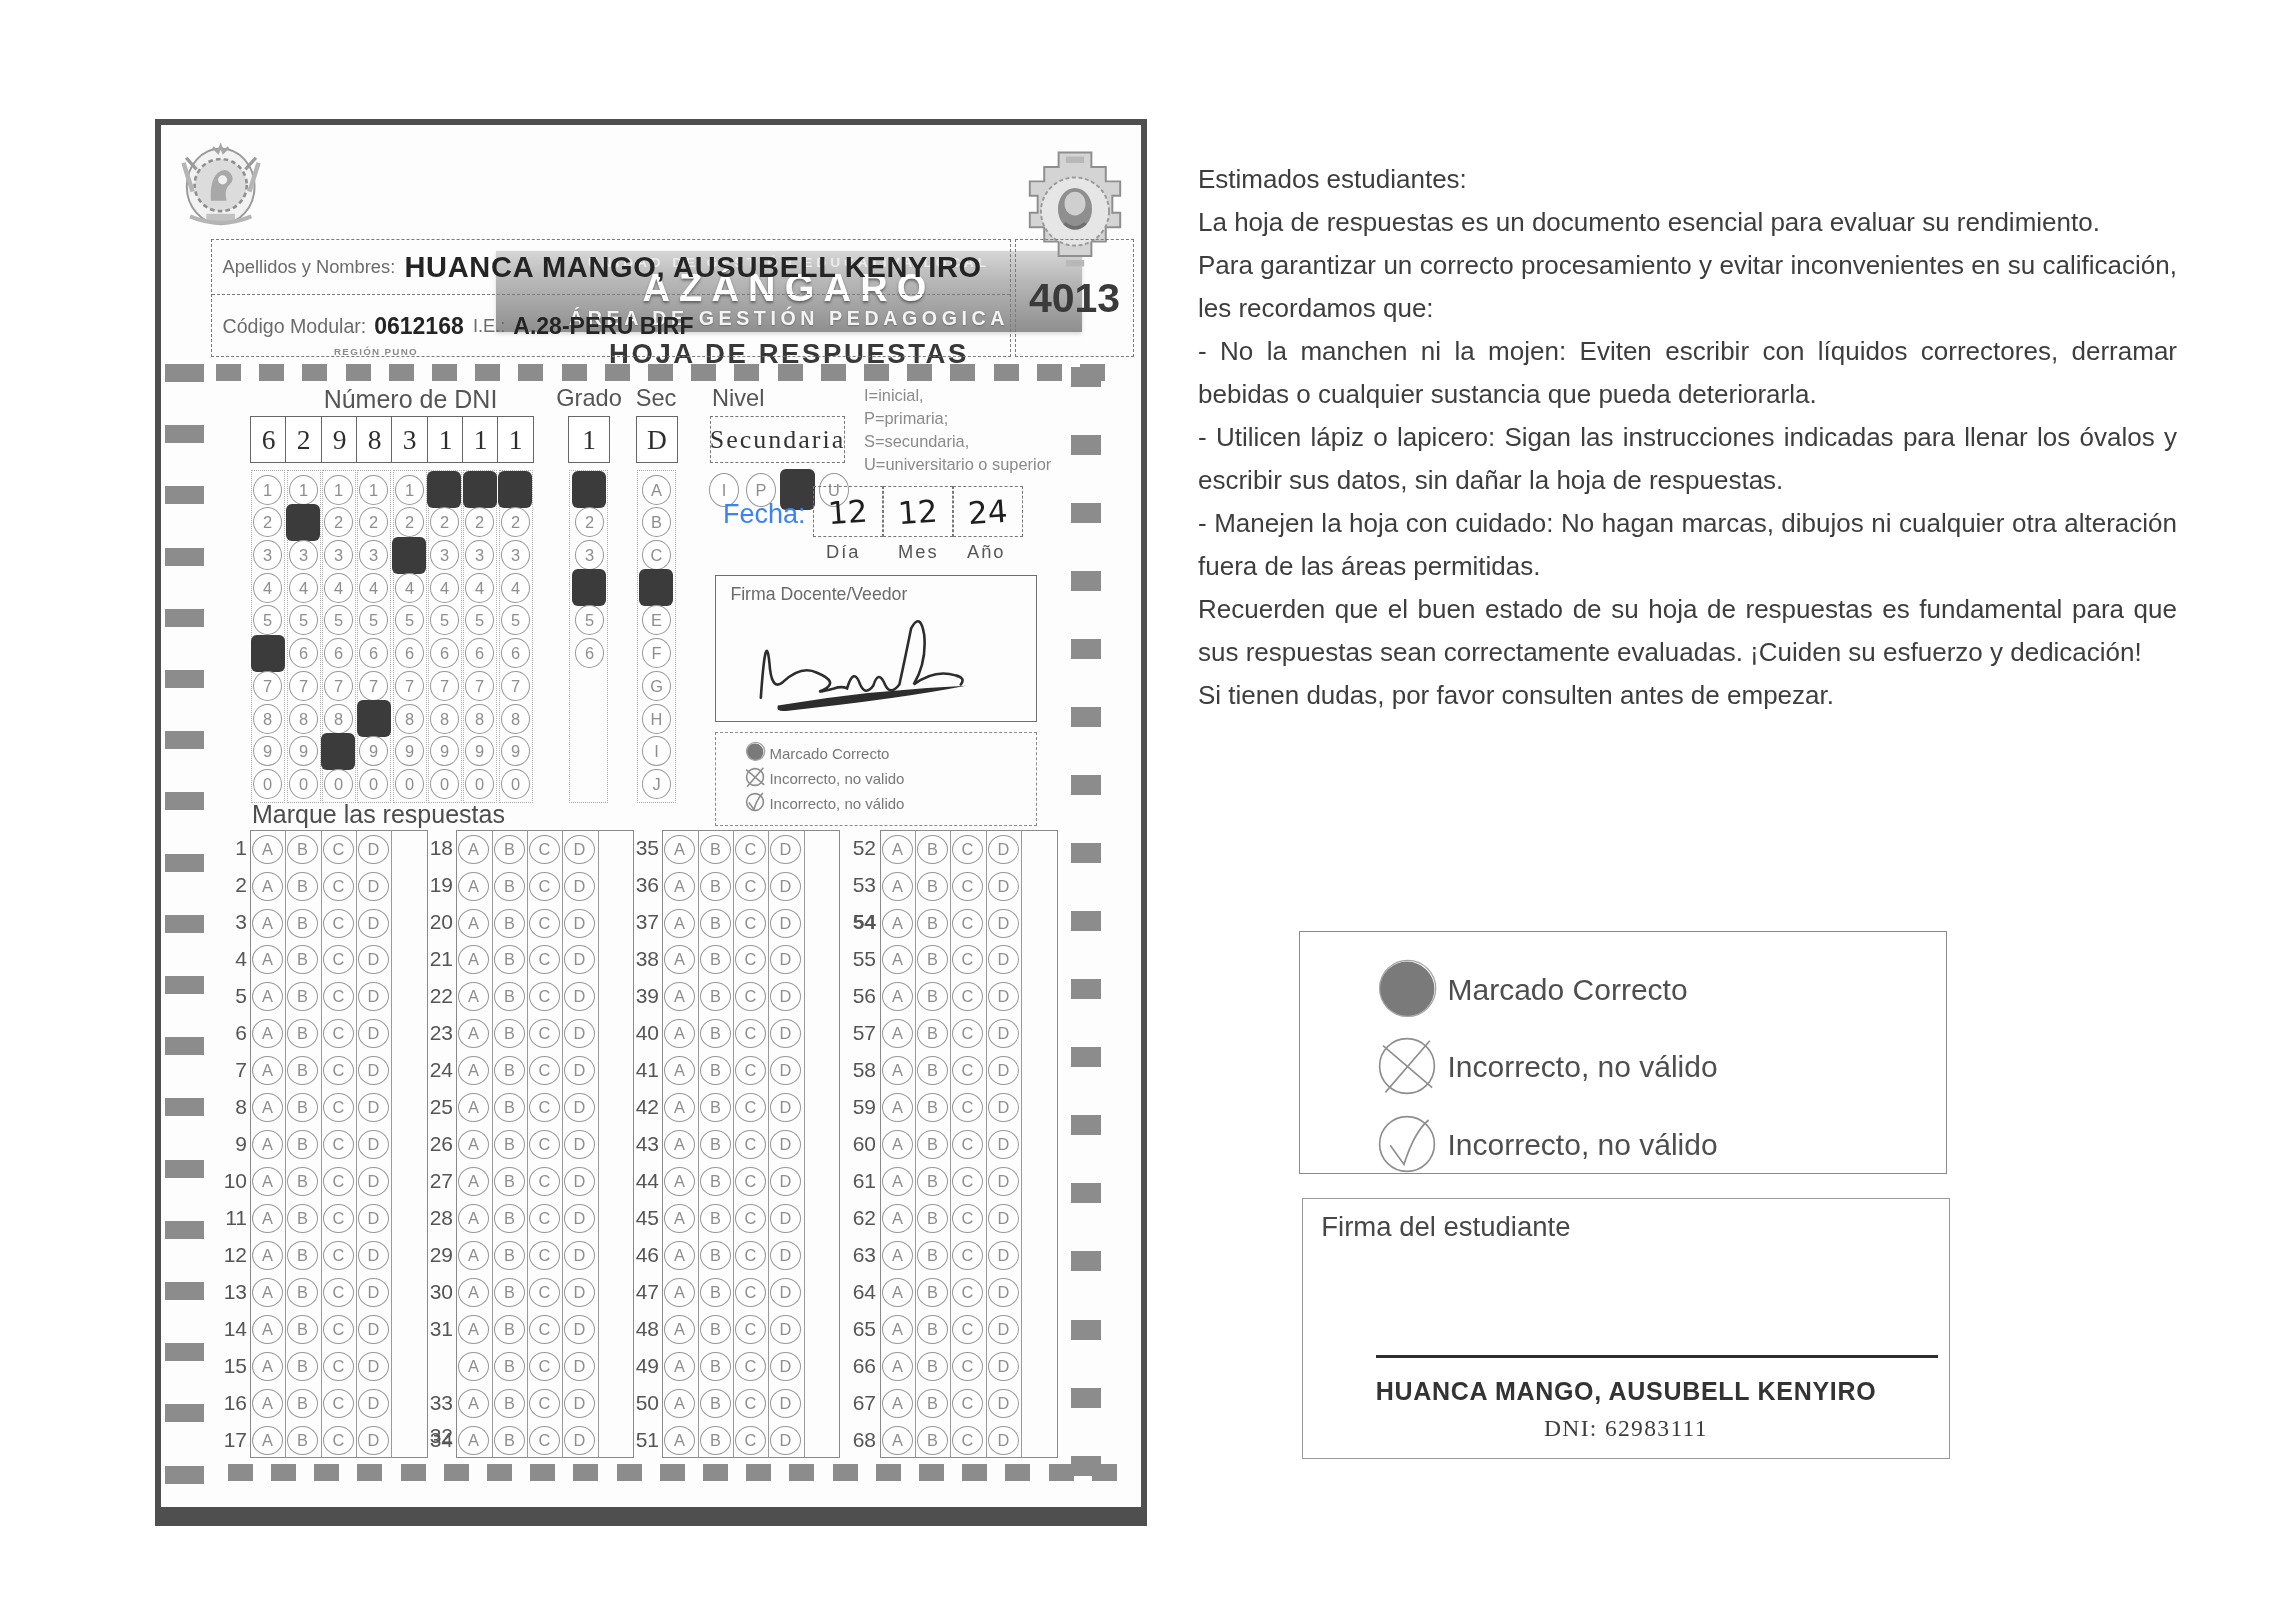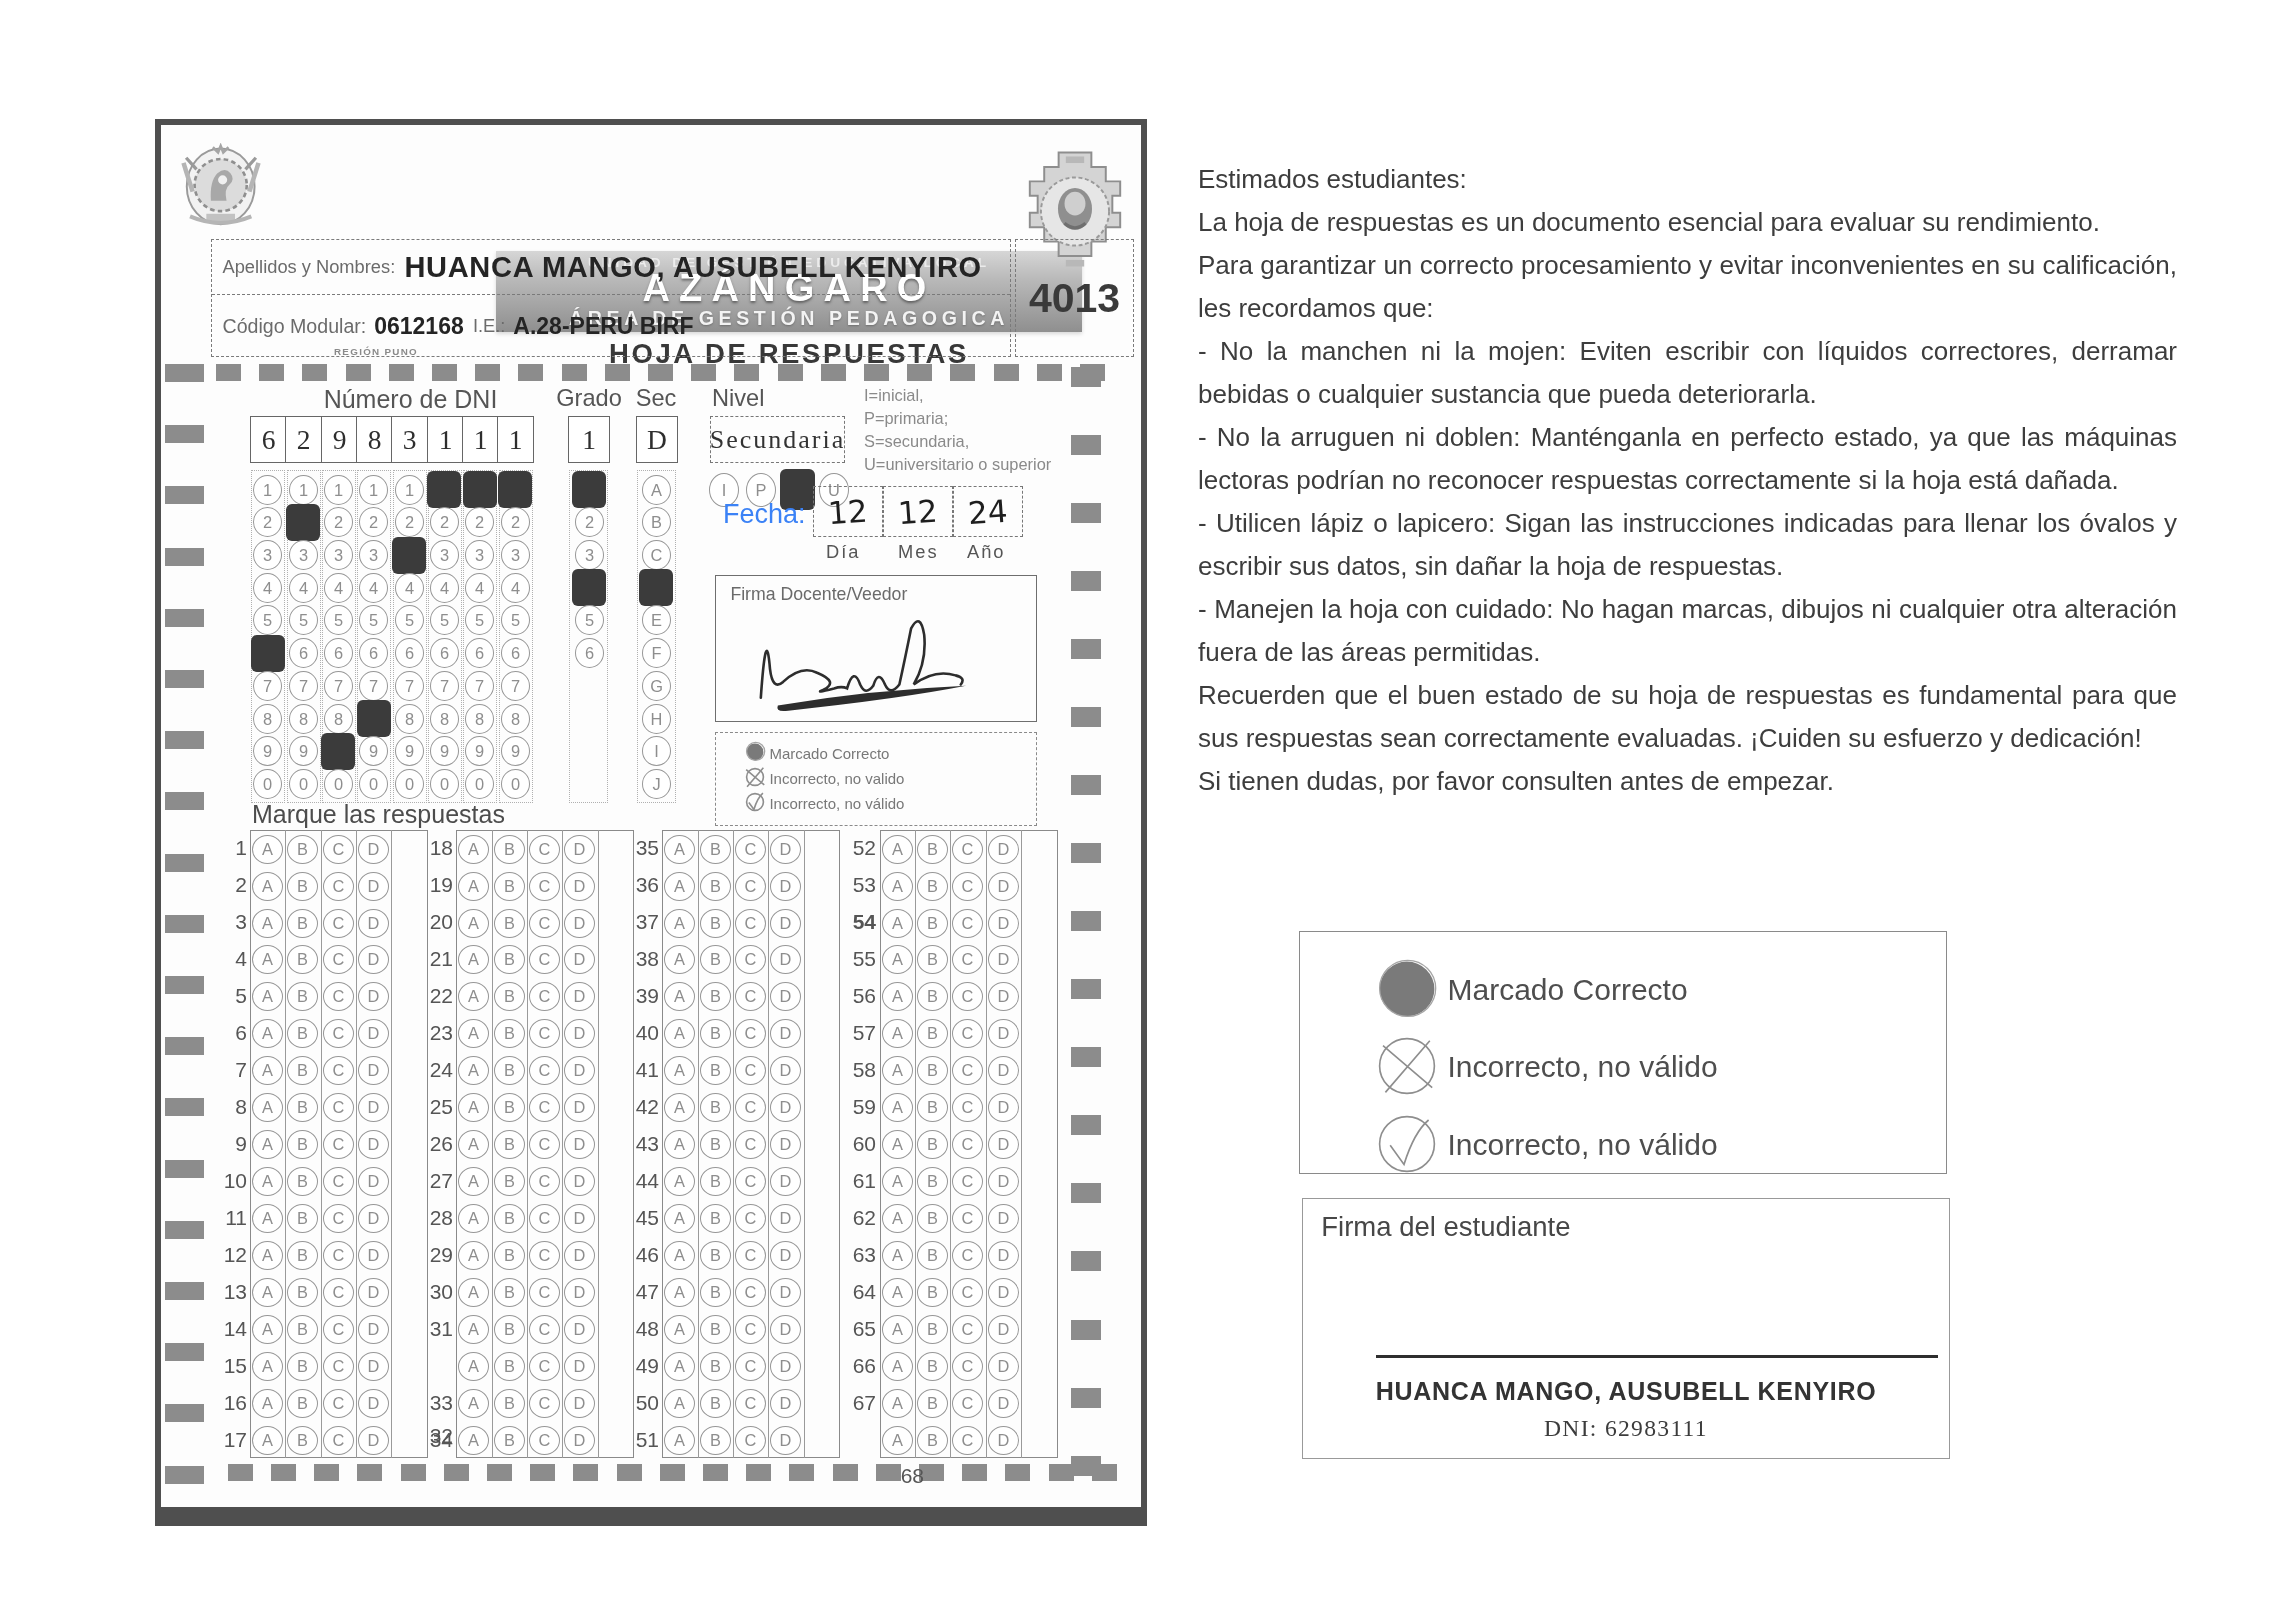--- a/index.html
+++ b/index.html
@@ -747,34 +747,33 @@
       <div class="qnum abs" style="left: 835px; top: 1354px; width: 41px;">66</div>
       <div class="bub abs" style="left: 882px; top: 1352px; width: 31px; height: 29px; font-size: 16.4px;">A</div>
       <div class="bub abs" style="left: 917px; top: 1352px; width: 31px; height: 29px; font-size: 16.4px;">B</div>
       <div class="bub abs" style="left: 952px; top: 1352px; width: 31px; height: 29px; font-size: 16.4px;">C</div>
       <div class="bub abs" style="left: 988px; top: 1352px; width: 31px; height: 29px; font-size: 16.4px;">D</div>
       <div class="qnum abs" style="left: 835px; top: 1391px; width: 41px;">67</div>
       <div class="bub abs" style="left: 882px; top: 1389px; width: 31px; height: 29px; font-size: 16.4px;">A</div>
       <div class="bub abs" style="left: 917px; top: 1389px; width: 31px; height: 29px; font-size: 16.4px;">B</div>
       <div class="bub abs" style="left: 952px; top: 1389px; width: 31px; height: 29px; font-size: 16.4px;">C</div>
       <div class="bub abs" style="left: 988px; top: 1389px; width: 31px; height: 29px; font-size: 16.4px;">D</div>
-      <div class="qnum abs" style="left: 883px; top: 1428px; width: 41px; margin-top: 36px;">68</div>
+      <div class="qnum abs" style="left: 835px; top: 1428px; width: 41px;">68</div>
       <div class="bub abs" style="left: 882px; top: 1426px; width: 31px; height: 29px; font-size: 16.4px;">A</div>
       <div class="bub abs" style="left: 917px; top: 1426px; width: 31px; height: 29px; font-size: 16.4px;">B</div>
       <div class="bub abs" style="left: 952px; top: 1426px; width: 31px; height: 29px; font-size: 16.4px;">C</div>
       <div class="bub abs" style="left: 988px; top: 1426px; width: 31px; height: 29px; font-size: 16.4px;">D</div>
     </div>
 
   <div id="instr" class="abs">
     <div class="ibody" id="instr-body">
         <p>Estimados estudiantes:</p>
         <p>La hoja de respuestas es un documento esencial para evaluar su rendimiento.</p>
         <p>Para garantizar un correcto procesamiento y evitar inconvenientes en su calificación, les recordamos que:</p>
         <p>- No la manchen ni la mojen: Eviten escribir con líquidos correctores, derramar bebidas o cualquier sustancia que pueda deteriorarla.</p>
-        <p>- No la arruguen ni doblen: Manténganla en perfecto estado, ya que las máquinas lectoras podrían no reconocer respuestas correctamente si la hoja está dañada.</p>
         <p>- Utilicen lápiz o lapicero: Sigan las instrucciones indicadas para llenar los óvalos y escribir sus datos, sin dañar la hoja de respuestas.</p>
         <p>- Manejen la hoja con cuidado: No hagan marcas, dibujos ni cualquier otra alteración fuera de las áreas permitidas.</p>
         <p>Recuerden que el buen estado de su hoja de respuestas es fundamental para que sus respuestas sean correctamente evaluadas. ¡Cuiden su esfuerzo y dedicación!</p>
         <p>Si tienen dudas, por favor consulten antes de empezar.</p>
       </div>
   </div>
 
   <div class="abs rlegbox">
       <div class="rlrow" style="top: 26px;">
         <span><svg width="60" height="60" viewBox="0 0 92 92">

